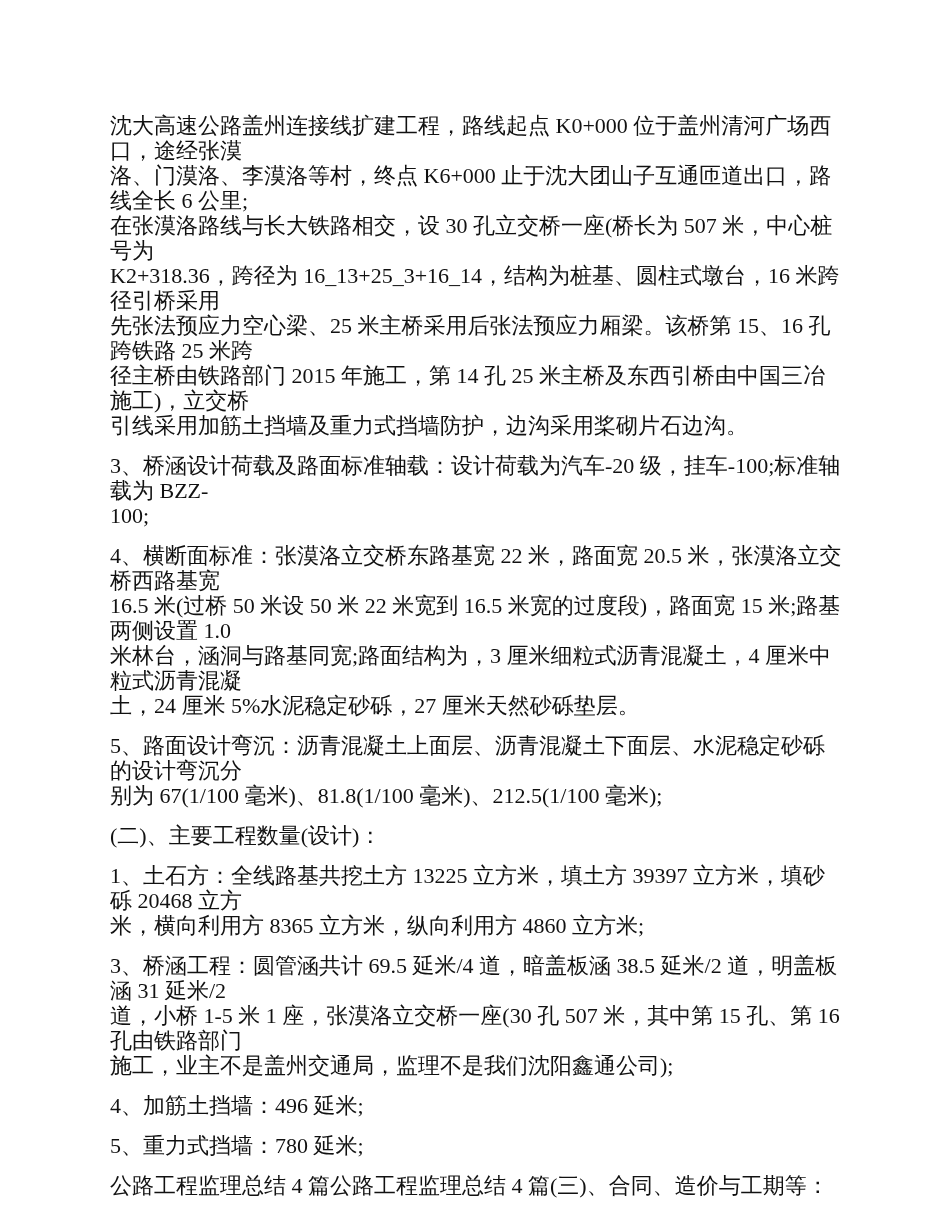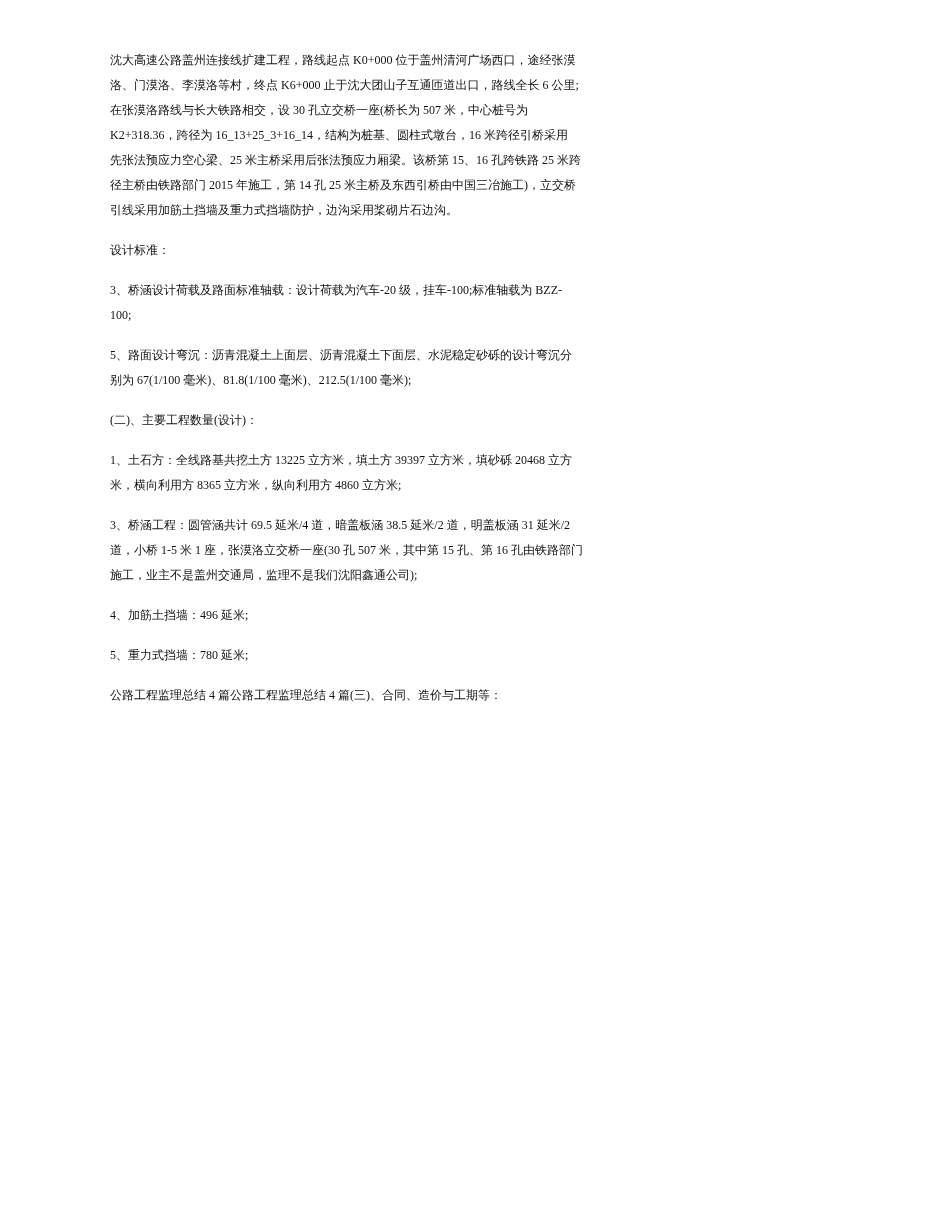--- a/index.html
+++ b/index.html
@@ -9,47 +9,50 @@
   }
   body {
     width: 950px;
     height: 1230px;
     overflow: hidden;
   }
   .page {
     box-sizing: border-box;
     width: 950px;
     height: 1230px;
-    padding: 48px 104px 40px 110px;
+    padding: 113px 104px 40px 110px;
     background: #ffffff;
     font-family: "Liberation Serif", "DejaVu Serif", serif;
-    font-size: 12px;
+    font-size: 22px;
     line-height: 25px;
     color: #111111;
   }
   .page p {
     margin: 0 0 15px 0;
     white-space: pre-line;
     text-align: left;
   }
 </style>
 </head>
 <body>
 
 <div class="page">
   <p>沈大高速公路盖州连接线扩建工程，路线起点 K0+000 位于盖州清河广场西口，途经张漠
 洛、门漠洛、李漠洛等村，终点 K6+000 止于沈大团山子互通匝道出口，路线全长 6 公里;
 在张漠洛路线与长大铁路相交，设 30 孔立交桥一座(桥长为 507 米，中心桩号为
 K2+318.36，跨径为 16_13+25_3+16_14，结构为桩基、圆柱式墩台，16 米跨径引桥采用
 先张法预应力空心梁、25 米主桥采用后张法预应力厢梁。该桥第 15、16 孔跨铁路 25 米跨
 径主桥由铁路部门 2015 年施工，第 14 孔 25 米主桥及东西引桥由中国三冶施工)，立交桥
 引线采用加筋土挡墙及重力式挡墙防护，边沟采用桨砌片石边沟。</p>
-  <p>设计标准：</p>
   <p>3、桥涵设计荷载及路面标准轴载：设计荷载为汽车-20 级，挂车-100;标准轴载为 BZZ-
 100;</p>
+  <p>4、横断面标准：张漠洛立交桥东路基宽 22 米，路面宽 20.5 米，张漠洛立交桥西路基宽
+16.5 米(过桥 50 米设 50 米 22 米宽到 16.5 米宽的过度段)，路面宽 15 米;路基两侧设置 1.0
+米林台，涵洞与路基同宽;路面结构为，3 厘米细粒式沥青混凝土，4 厘米中粒式沥青混凝
+土，24 厘米 5%水泥稳定砂砾，27 厘米天然砂砾垫层。</p>
   <p>5、路面设计弯沉：沥青混凝土上面层、沥青混凝土下面层、水泥稳定砂砾的设计弯沉分
 别为 67(1/100 毫米)、81.8(1/100 毫米)、212.5(1/100 毫米);</p>
   <p>(二)、主要工程数量(设计)：</p>
   <p>1、土石方：全线路基共挖土方 13225 立方米，填土方 39397 立方米，填砂砾 20468 立方
 米，横向利用方 8365 立方米，纵向利用方 4860 立方米;</p>
   <p>3、桥涵工程：圆管涵共计 69.5 延米/4 道，暗盖板涵 38.5 延米/2 道，明盖板涵 31 延米/2
 道，小桥 1-5 米 1 座，张漠洛立交桥一座(30 孔 507 米，其中第 15 孔、第 16 孔由铁路部门
 施工，业主不是盖州交通局，监理不是我们沈阳鑫通公司);</p>
   <p>4、加筋土挡墙：496 延米;</p>
   <p>5、重力式挡墙：780 延米;</p>

